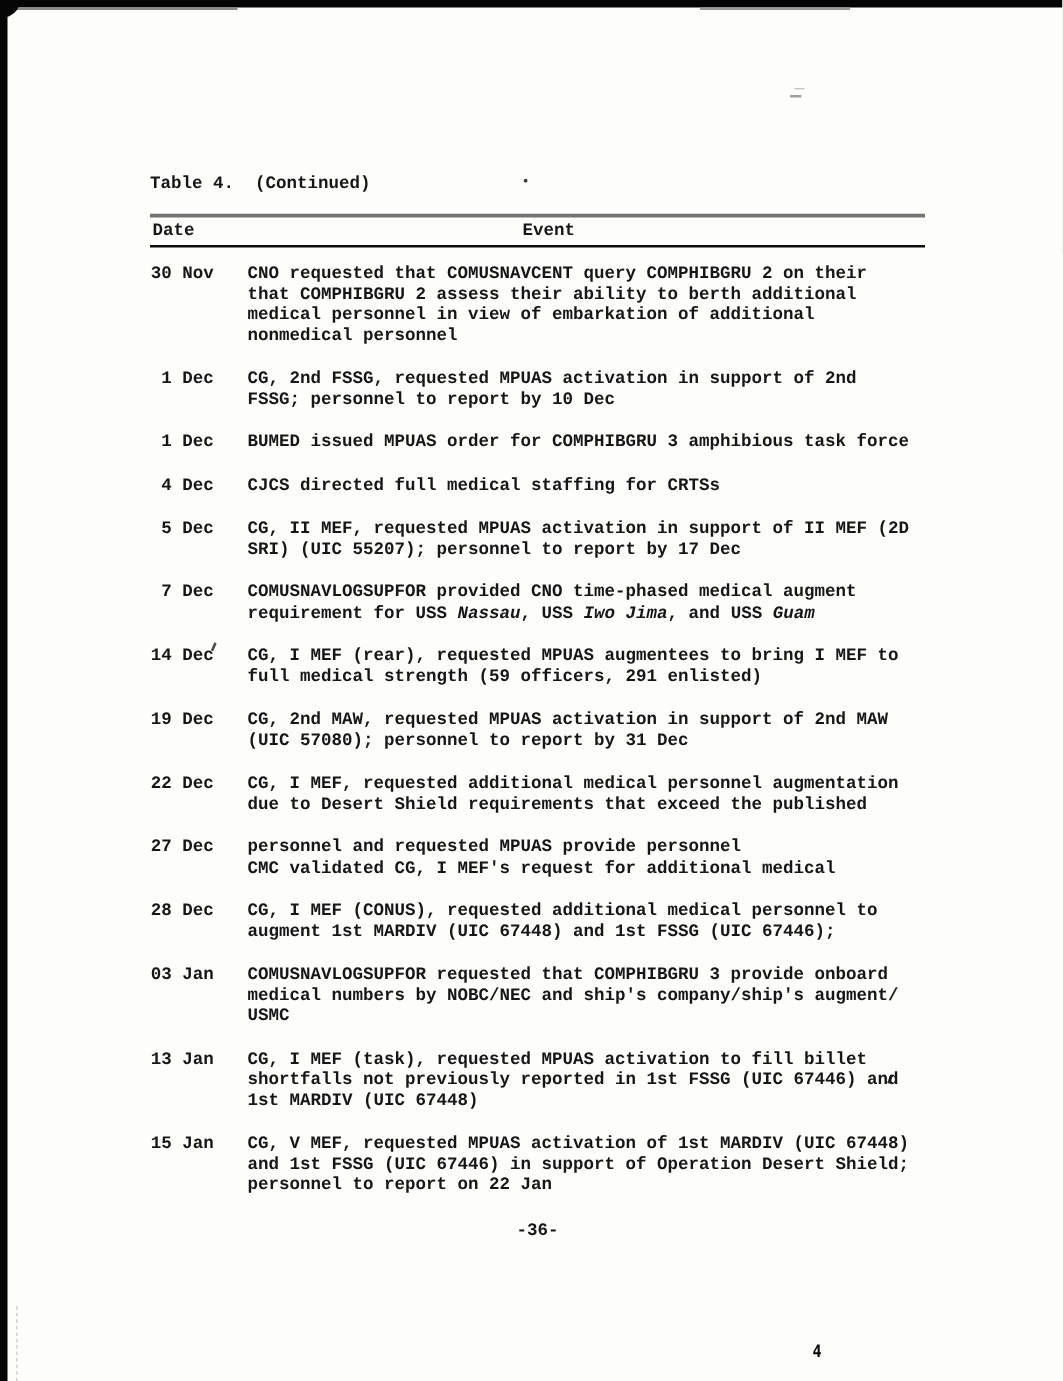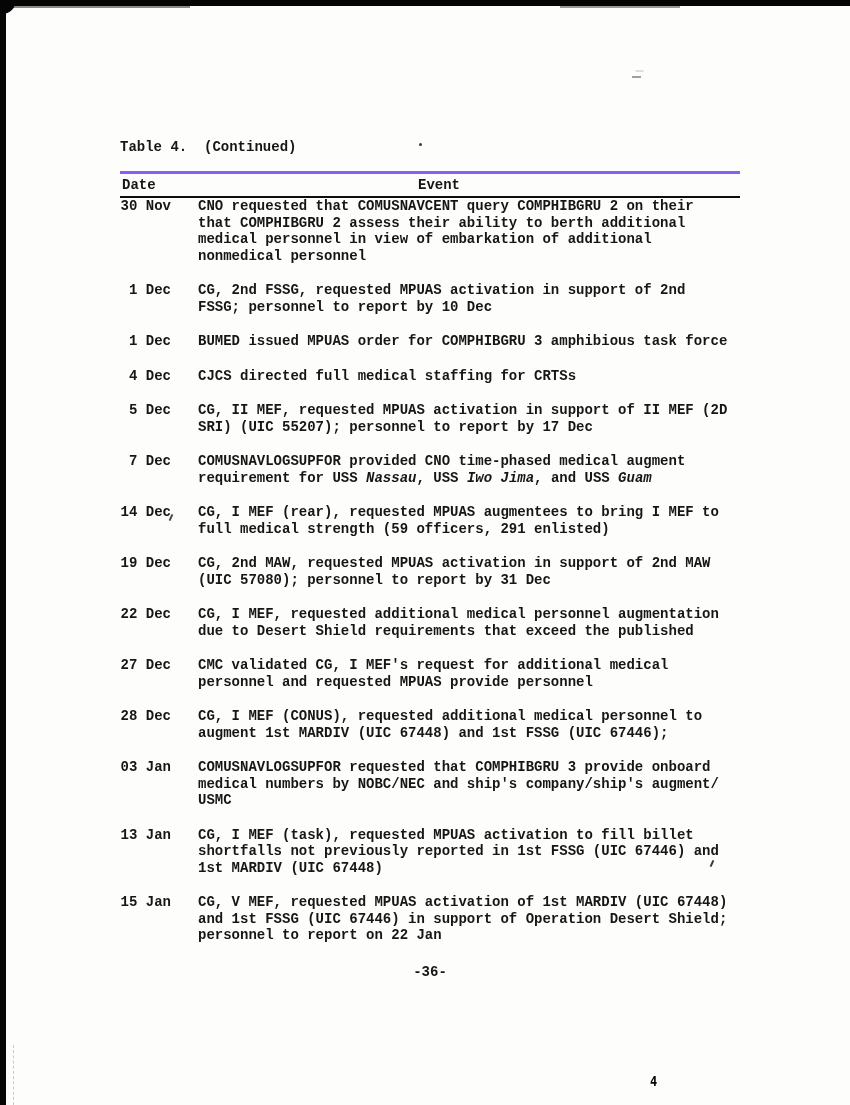--- a/index.html
+++ b/index.html
@@ -21,28 +21,28 @@
 
   .content {
     position:absolute; left:120px; top:139px; width:620px;
     font-size:14px; font-weight:bold; line-height:16.5px;
   }
   .title { white-space:pre; line-height:16px; }
 
   .thead {
     position:relative;
     margin-top:16px;
-    border-top:3px solid #8b5cf6;
+    border-top:3px solid #737373;
     border-bottom:2px solid #0d0d0d;
     height:22px;
   }
   .h-date  { position:absolute; left:2px;  top:3px; }
   .h-event { position:absolute; left:298px; top:3px; }
 
-  .tbody { }
+  .tbody { margin-top:13px; }
   .row   { display:flex; margin-bottom:18px; }
   .date  { width:51px; text-align:right; white-space:pre; flex:none; }
   .event { margin-left:27px; }
   .line  { white-space:pre; }
   .line i { font-style:italic; }
 
   .pagenum { text-align:center; margin-top:20px; white-space:pre; }
 
   
   .speck { position:absolute; }
@@ -138,22 +138,22 @@
         <div class="row">
           <div class="date">22 Dec</div>
           <div class="event">
             <div class="line"><span>CG, I MEF, requested additional medical personnel augmentation</span></div>
             <div class="line"><span>due to Desert Shield requirements that exceed the published</span></div>
           </div>
         </div>
         <div class="row">
           <div class="date">27 Dec</div>
           <div class="event">
+            <div class="line"><span>personnel and requested MPUAS provide personnel</span></div>
             <div class="line"><span>CMC validated CG, I MEF's request for additional medical</span></div>
-            <div class="line"><span>personnel and requested MPUAS provide personnel</span></div>
           </div>
         </div>
         <div class="row">
           <div class="date">28 Dec</div>
           <div class="event">
             <div class="line"><span>CG, I MEF (CONUS), requested additional medical personnel to</span></div>
             <div class="line"><span>augment 1st MARDIV (UIC 67448) and 1st FSSG (UIC 67446);</span></div>
           </div>
         </div>
         <div class="row">

